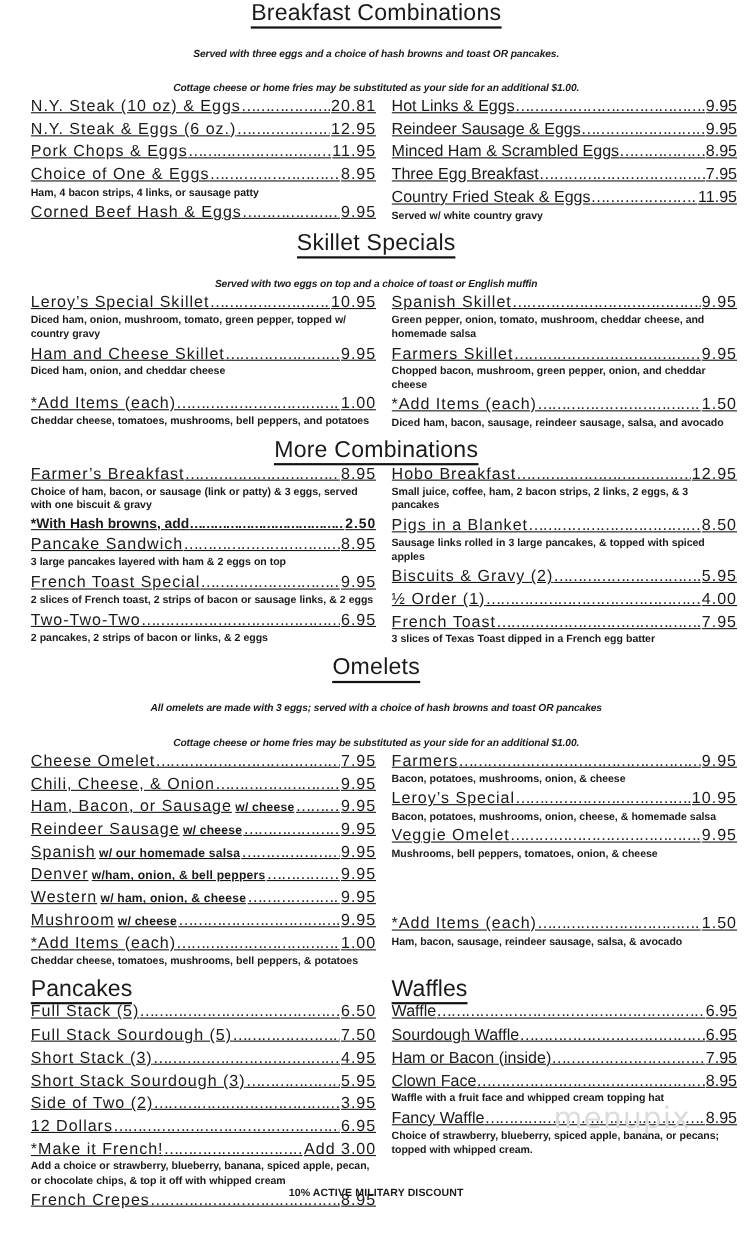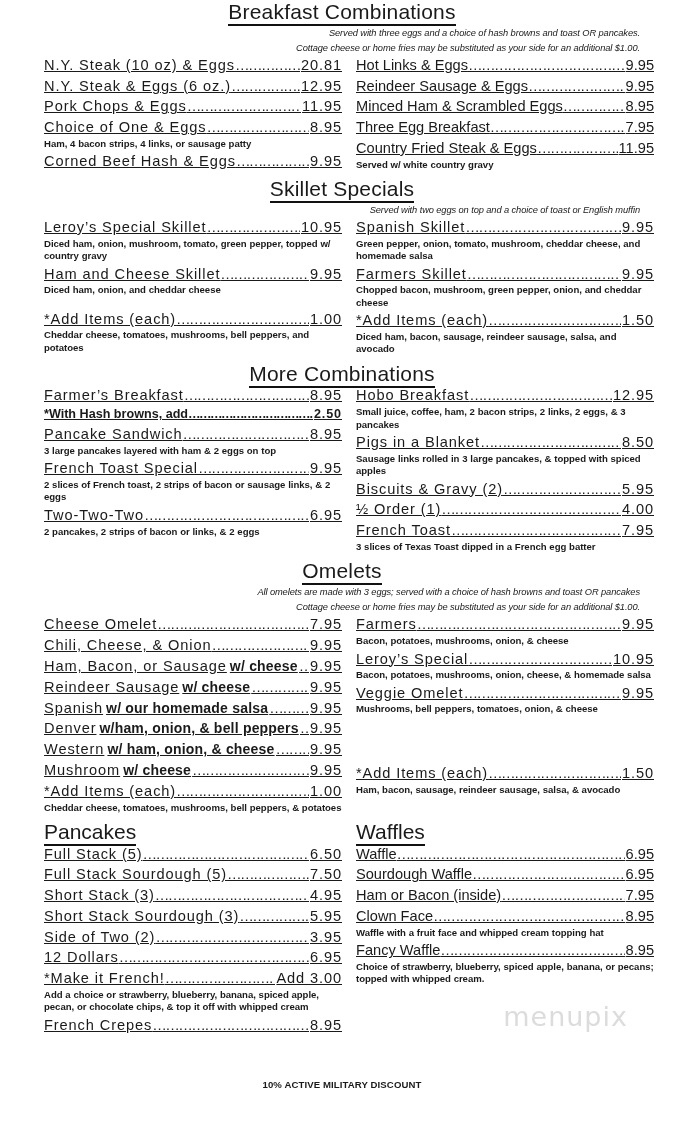--- a/index.html
+++ b/index.html
@@ -11,21 +11,21 @@
     background: #ffffff;
     font-family: "Liberation Sans", sans-serif;
     color: #1a1a1a;
     position: relative;
     overflow: hidden;
   }
   .page {
     position: relative;
     width: 684px;
     height: 1126px;
-    padding: 0 44px;
+    padding: 0 28px;
   }
 
   
   .section-head {
     text-align: center;
     font-size: 21px;
     font-weight: 400;
     letter-spacing: .2px;
     margin: 0;
     padding: 0;
@@ -40,26 +40,26 @@
     font-size: 21px;
     font-weight: 400;
     margin: 0;
     line-height: 1.12;
   }
   .section-head-left span {
     border-bottom: 2px solid #111;
     padding-bottom: 1px;
   }
   .section-sub {
-    text-align: right;
+    text-align: center;
     font-style: italic;
-    font-weight: 400;
+    font-weight: 700;
     font-size: 9.3px;
     line-height: 1.32;
-    margin: 3px 0 1px 0;
+    margin: 19px 0 1px 0;
     letter-spacing: -0.1px;
   }
 
   
   .cols {
     display: flex;
     gap: 14px;
     align-items: flex-start;
   }
   .col { width: 50%; }
@@ -71,21 +71,21 @@
     font-size: 14.6px;
     line-height: 1.42;
     white-space: nowrap;
     overflow: hidden;
     text-decoration: underline;
   }
   .item.wide { letter-spacing: .9px; }
   .item .nm { flex: 0 0 auto; }
   .item .mod {
     flex: 0 0 auto;
-    font-size: 14px;
+    font-size: 11px;
     font-weight: 700;
     letter-spacing: .2px;
     padding: 0 1px 0 3px;
   }
   .item .lead {
     flex: 1 1 auto;
     overflow: hidden;
     min-width: 4px;
     font-size: 14.6px;
     letter-spacing: -1.6px;
@@ -250,20 +250,21 @@
 
   <div>
     <h2 class="section-head"><span>More Combinations</span></h2>
     <div class="cols">
       <div class="col" id="c-more-left">
           <div class="item wide">
             <span class="nm">Farmer’s Breakfast</span>
             <span class="lead">……………………………………………………………………………………</span>
             <span class="pr">8.95</span>
           </div>
+          <div class="desc">Choice of ham, bacon, or sausage (link or patty) &amp; 3 eggs, served with one biscuit &amp; gravy</div>
           <div class="item wide">
             <span class="nm" style="font-size: 12.6px; font-weight: 700; letter-spacing: 0px;">*With Hash browns, add</span>
             <span class="lead" style="font-size: 12.6px; font-weight: 700;">……………………………………………………………………………………</span>
             <span class="pr" style="font-size: 12.6px; font-weight: 700;">2.50</span>
           </div>
           <div class="item wide">
             <span class="nm">Pancake Sandwich</span>
             <span class="lead">……………………………………………………………………………………</span>
             <span class="pr">8.95</span>
           </div>

